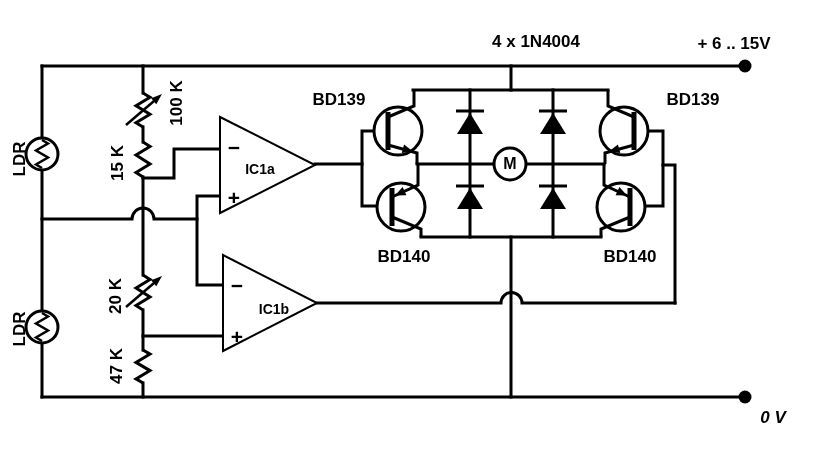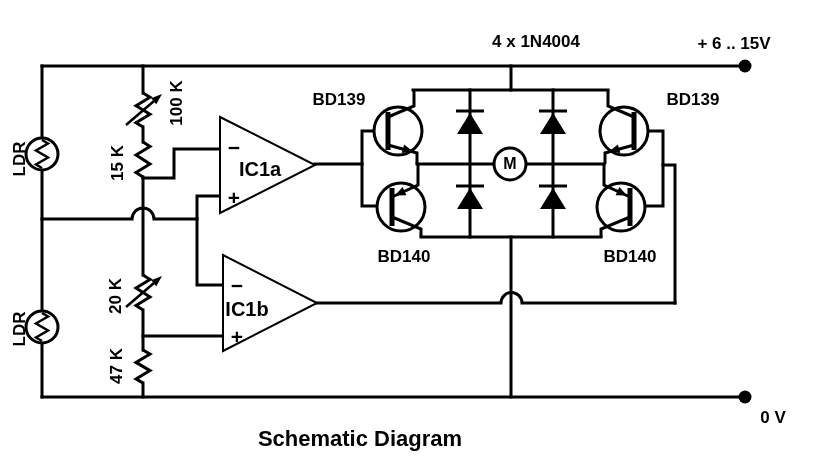--- a/index.html
+++ b/index.html
@@ -7,21 +7,21 @@
     position:relative;width:829px;height:461px;background:#fff;overflow:hidden;
     font-family:"Liberation Sans",sans-serif;
   }
   #schematic-svg{position:absolute;left:0;top:0;}
   .lbl{
     position:absolute;font-weight:bold;color:#000;white-space:nowrap;
     transform:translate(-50%,-50%);line-height:1;letter-spacing:0px;
     font-family:"Liberation Sans",sans-serif;
   }
   .rot{transform:translate(-50%,-50%) rotate(-90deg);}
-  .f17{font-size:17px;} .f18{font-size:20px;} .f16{font-size:16px;}
+  .f17{font-size:17px;} .f18{font-size:14px;} .f16{font-size:16px;}
   .f21{font-size:22px;} .pin{font-size:21px;}
 </style>
 </head>
 <body>
 
 <div id="stage">
 
   <svg id="schematic-svg" width="829" height="461" viewBox="0 0 829 461">
 
     <g stroke="#000" stroke-width="3" fill="none" stroke-linecap="square" stroke-linejoin="miter">
@@ -123,39 +123,38 @@
       <polygon points="553,188 540,209 566,209" fill="#000" stroke="none"></polygon>
     </g>
 
     <circle cx="510" cy="164" r="16" fill="#fff" stroke="#000" stroke-width="3"></circle>
 
     <circle cx="745" cy="66" r="6.5" fill="#000"></circle>
     <circle cx="745" cy="397" r="6.5" fill="#000"></circle>
   </svg>
 
   <div class="lbl f17" style="left:734px;top:43px;">+ 6 .. 15V</div>
-  <div class="lbl f17" style="left:773px;top:417px;">0 V</div>
+  <div class="lbl f17" style="left:773px;top:417px;font-style:italic;">0 V</div>
   <div class="lbl f17" style="left:536px;top:41px;">4 x 1N4004</div>
 
   <div class="lbl f17" style="left:339px;top:99px;">BD139</div>
   <div class="lbl f17" style="left:693px;top:99px;">BD139</div>
   <div class="lbl f17" style="left:404px;top:256px;">BD140</div>
   <div class="lbl f17" style="left:630px;top:256px;">BD140</div>
 
   <div class="lbl f18" style="left:260px;top:169px;">IC1a</div>
-  <div class="lbl f18" style="left:247px;top:309px;">IC1b</div>
+  <div class="lbl f18" style="left:274px;top:309px;">IC1b</div>
 
   <div class="lbl pin" style="left:234px;top:147px;">−</div>
   <div class="lbl pin" style="left:234px;top:197px;">+</div>
   <div class="lbl pin" style="left:237px;top:285px;">−</div>
   <div class="lbl pin" style="left:237px;top:336px;">+</div>
 
   <div class="lbl f16" style="left:510px;top:164px;">M</div>
 
   <div class="lbl rot f17" style="left:19px;top:159px;">LDR</div>
   <div class="lbl rot f17" style="left:19px;top:329px;">LDR</div>
   <div class="lbl rot f17" style="left:176px;top:103px;">100 K</div>
   <div class="lbl rot f17" style="left:117px;top:163px;">15 K</div>
   <div class="lbl rot f17" style="left:115px;top:296px;">20 K</div>
   <div class="lbl rot f17" style="left:116px;top:366px;">47 K</div>
 
-  <div class="lbl f21" style="left:360px;top:439px;">Schematic Diagram</div>
 </div>
 
 </body></html>

